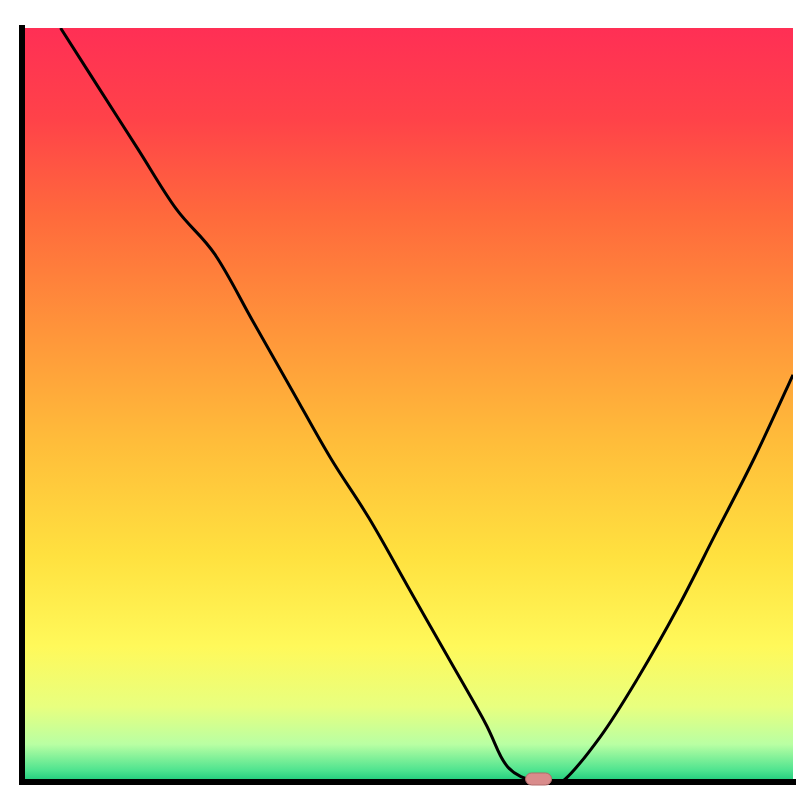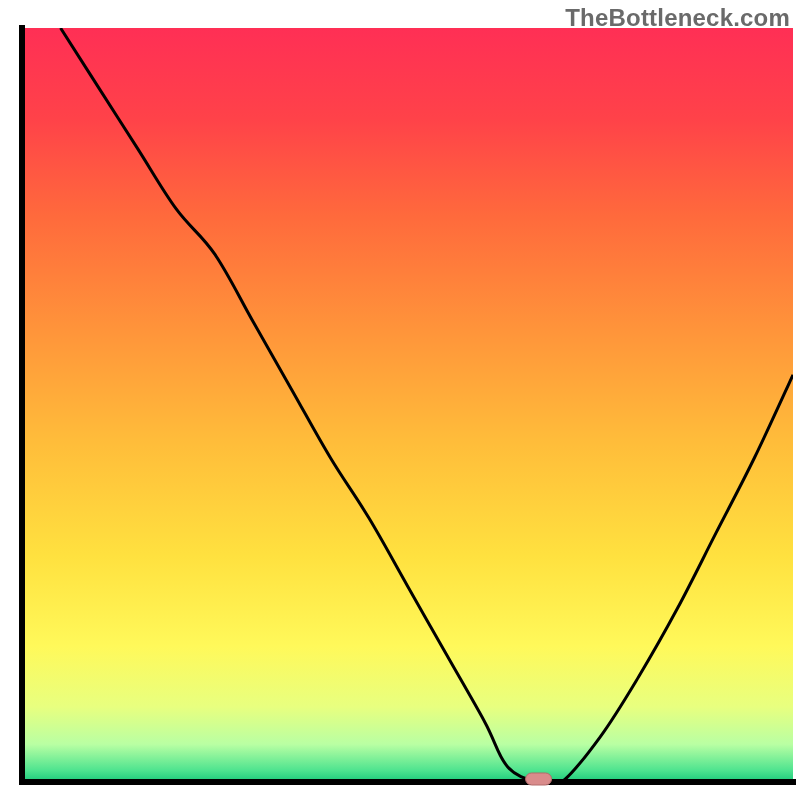--- a/index.html
+++ b/index.html
@@ -31,21 +31,20 @@
     top: 0;
     width: 800px;
     height: 800px;
   }
 </style>
 </head>
 <body>
 
 <div class="chart-container">
 
-  <div class="watermark">TheBottleneck.com</div>
 
   <svg class="plot" viewBox="0 0 800 800">
     <defs>
       <linearGradient id="bg-grad" x1="0" y1="0" x2="0" y2="1">
           <stop offset="0%" stop-color="#ff2f55"></stop>
           <stop offset="12%" stop-color="#ff4249"></stop>
           <stop offset="25%" stop-color="#ff6a3c"></stop>
           <stop offset="40%" stop-color="#ff943a"></stop>
           <stop offset="55.00000000000001%" stop-color="#ffbd3a"></stop>
           <stop offset="70%" stop-color="#ffe13f"></stop>

